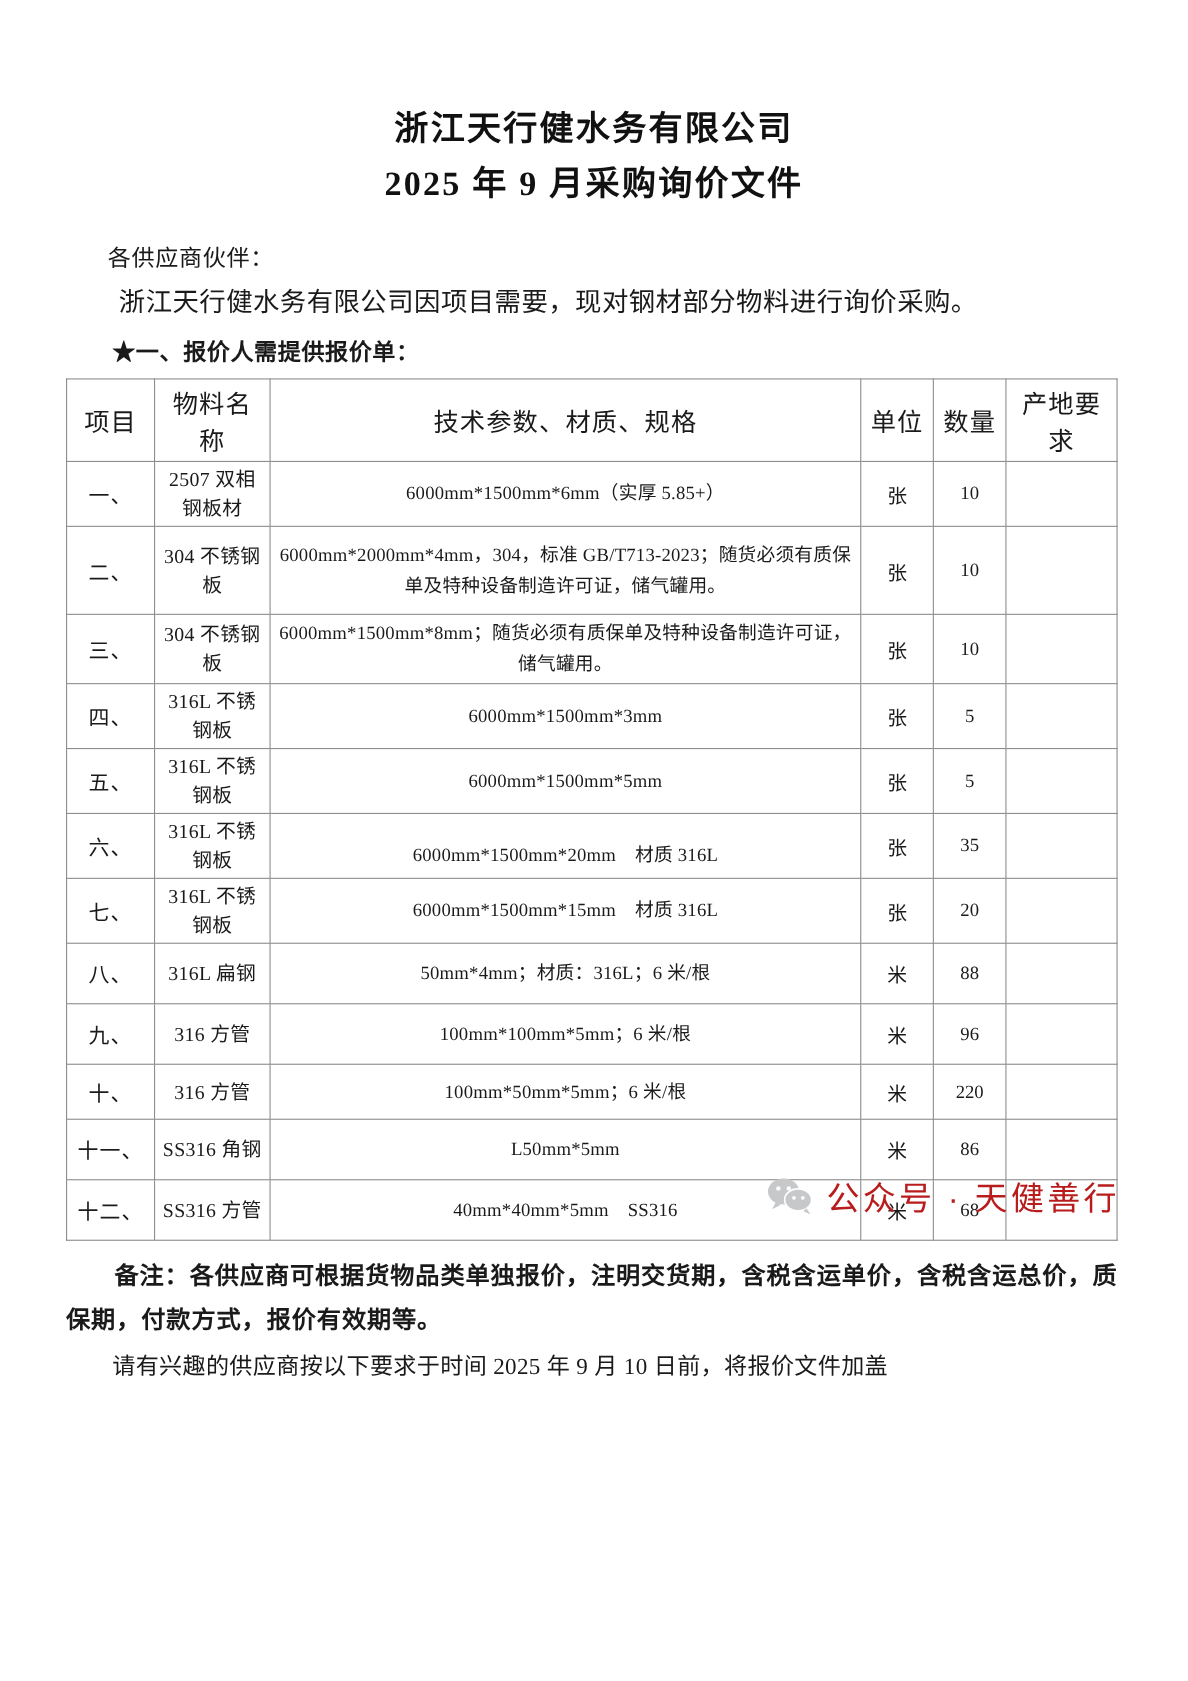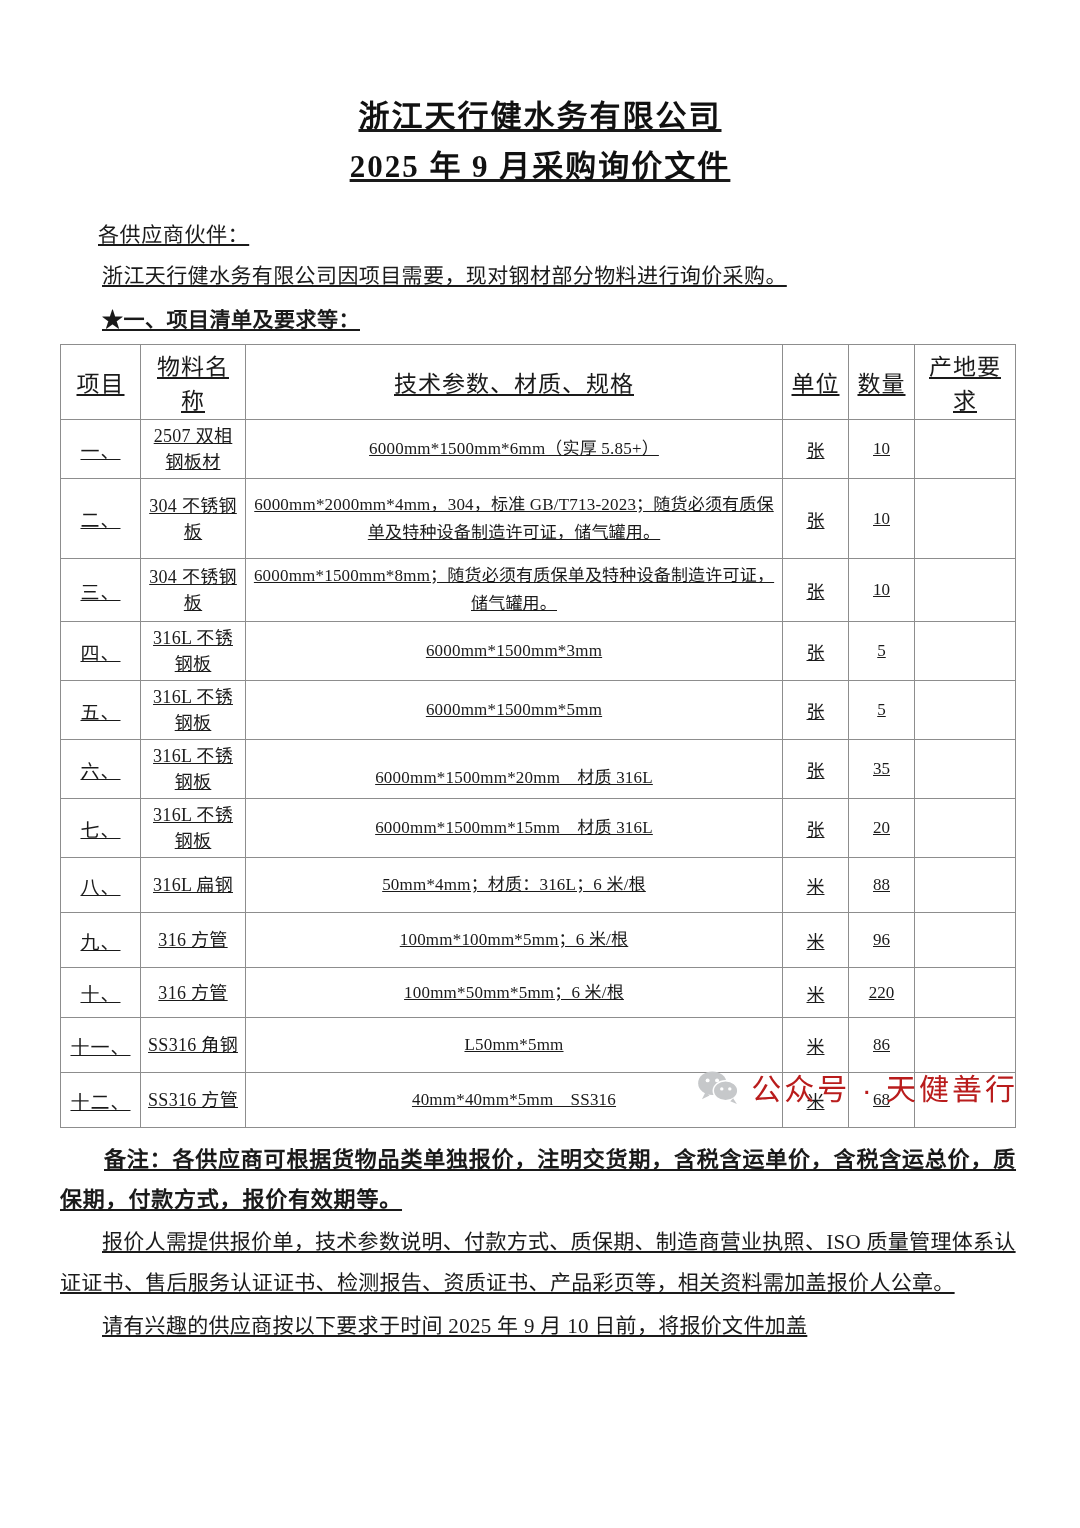--- a/index.html
+++ b/index.html
@@ -17,21 +17,20 @@
     overflow: hidden;
   }
 
   .page {
     position: relative;
     width: 1080px;
     height: 1137px;
     box-sizing: border-box;
     padding: 0;
     background: #fff;
-    text-decoration: underline;
   }
 
   
   .title-block {
     padding-top: 92px;
     text-align: center;
   }
   .doc-title-line {
     font-size: 31px;
     font-weight: 600;
@@ -51,21 +50,21 @@
     padding: 0 60px 0 60px;
   }
   .salutation {
     margin-top: 26px;
     font-size: 21px;
     line-height: 34px;
     padding-left: 38px;
     letter-spacing: 0.6px;
   }
   .para {
-    font-size: 21px;
+    font-size: 24px;
     line-height: 36px;
     text-indent: 2em;
     letter-spacing: 0.4px;
     margin: 6px 0 0 0;
   }
   .section-head {
     font-size: 21px;
     line-height: 36px;
     font-weight: 700;
     text-indent: 2em;
@@ -193,21 +192,21 @@
     <div class="doc-title-line">浙江天行健水务有限公司</div>
     <div class="doc-title-line">2025 年 9 月采购询价文件</div>
   </div>
 
   <div class="body-area">
 
     <div class="salutation">各供应商伙伴：</div>
 
     <p class="para">浙江天行健水务有限公司因项目需要，现对钢材部分物料进行询价采购。</p>
 
-    <p class="section-head">★一、项目清单及要求等：</p>
+    <p class="section-head">★一、报价人需提供报价单：</p>
 
     <table class="items">
       <colgroup>
         <col class="w-idx">
           <col class="w-name">
           <col class="w-spec">
         <col class="w-unit">
           <col class="w-qty">
           <col class="w-origin">
       </colgroup>
@@ -317,21 +316,20 @@
           <td class="c-unit">米</td>
           <td class="c-qty">68</td>
           <td class="c-origin"></td>
         </tr>
       </tbody>
     </table>
 
     <p class="remark">备注：各供应商可根据货物品类单独报价，注明交货期，含税含运单价，含税含运总价，质保期，付款方式，报价有效期等。</p>
 
 
-    <p class="para2">报价人需提供报价单，技术参数说明、付款方式、质保期、制造商营业执照、ISO 质量管理体系认证证书、售后服务认证证书、检测报告、资质证书、产品彩页等，相关资料需加盖报价人公章。</p>
 
     <p class="para2">请有兴趣的供应商按以下要求于时间 2025 年 9 月 10 日前，将报价文件加盖</p>
 
   </div>
 
   <div class="watermark">
     <span class="wm-logo">
       <svg viewBox="0 0 44 36" width="42" height="34" aria-hidden="true">
         <ellipse cx="16" cy="14" rx="15" ry="12.5" fill="#c6c8ca"></ellipse>
         <polygon points="9,23 5,31 13,27" fill="#c6c8ca"></polygon>

